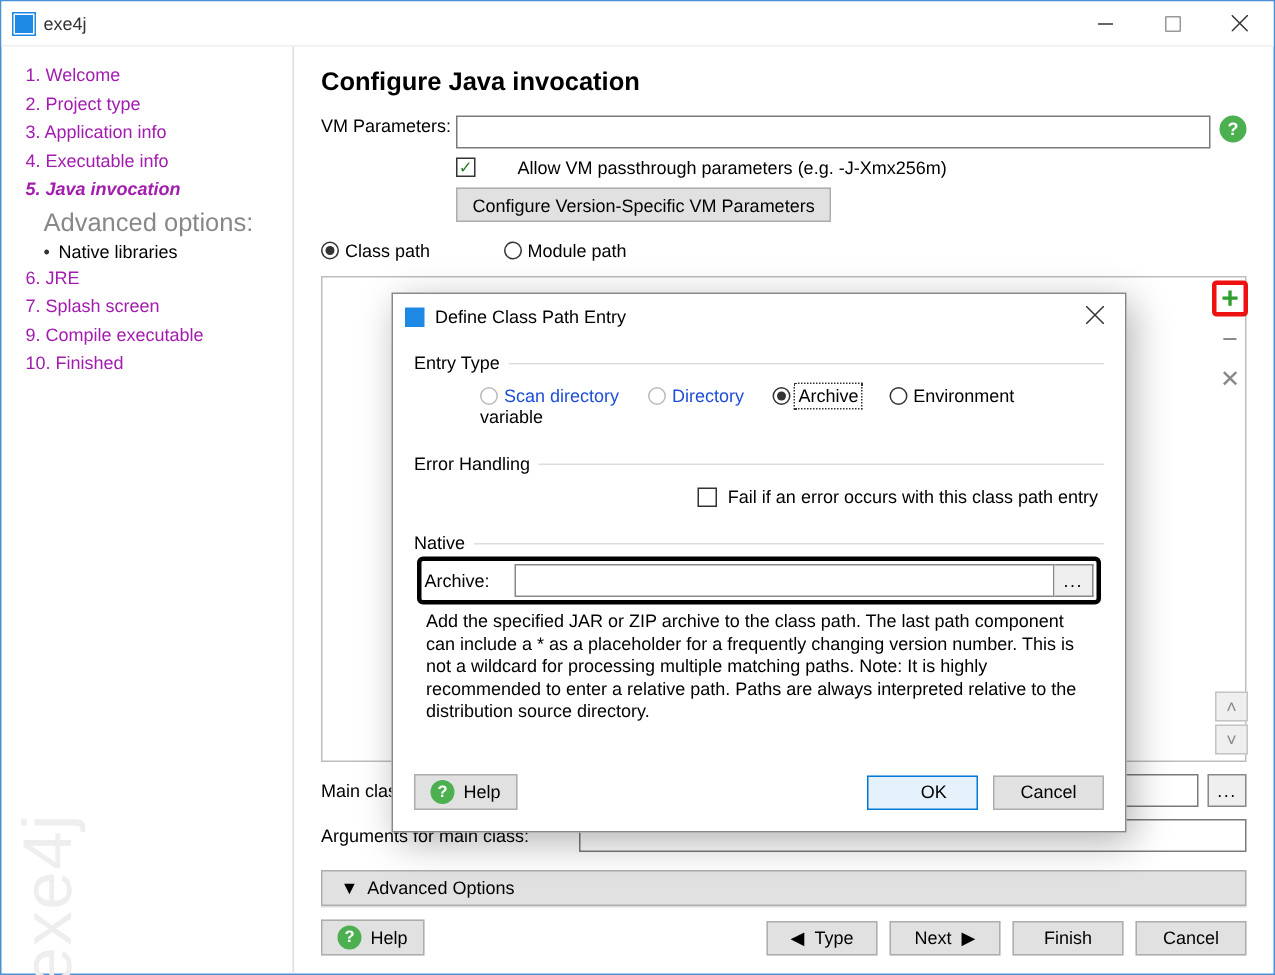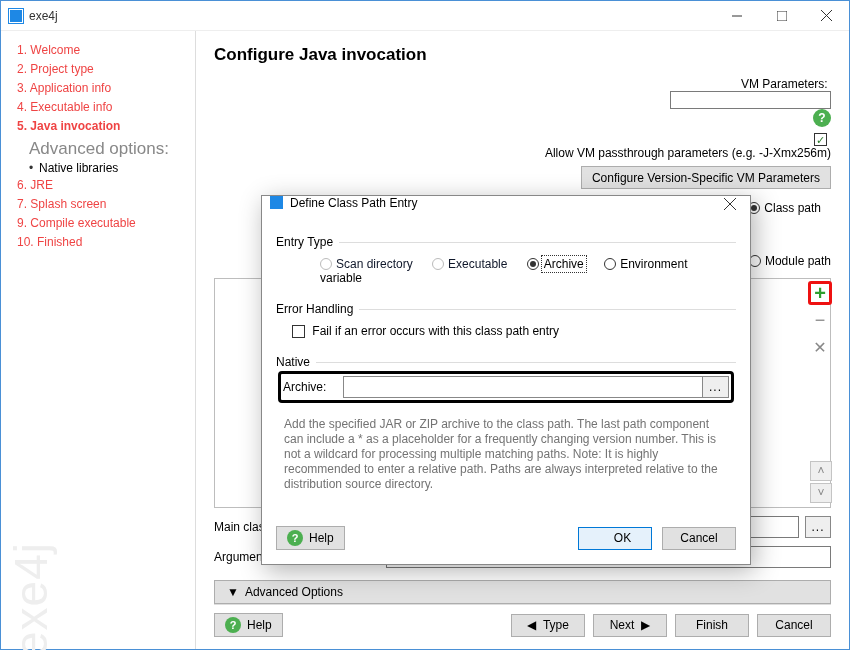--- a/index.html
+++ b/index.html
@@ -19,33 +19,33 @@
   .titlebar .title { color: #333; flex: 0 0 auto; }
   .titlebar .spacer { flex: 1; }
   .win-btn {
     width: 45px; height: 30px; display: flex; align-items: center;
     justify-content: center; color: #666;
   }
   .body { display: flex; height: calc(100% - 30px); }
   .sidebar {
     width: 195px; padding: 10px 10px; border-right: 1px solid #ddd;
   }
-  .sidebar .step { color: #ef4444; padding: 2px 0 3px 6px; line-height: 14px; }
-  .sidebar .step.current { font-weight: bold; }
+  .sidebar .step { color: #a21caf; padding: 2px 0 3px 6px; line-height: 14px; }
+  .sidebar .step.current { font-weight: bold; font-style: italic; }
   .sidebar .adv-label { color: #888; padding: 3px 0 1px 18px; font-size: 17px; }
   .sidebar .adv-item { padding: 1px 0 1px 28px; position: relative; }
   .sidebar .adv-item::before {
     content: "•"; position: absolute; left: 18px; top: 1px; color: #333;
   }
   .main {
     flex: 1; padding: 10px 18px 12px 18px; display: flex; flex-direction: column;
     position: relative;
   }
   .page-title { font-size: 17px; font-weight: bold; margin: 4px 0 12px 0; }
-  .row { display: flex; align-items: flex-end; margin-bottom: 6px; flex-direction: column; }
+  .row { display: flex; align-items: flex-start; margin-bottom: 6px; }
   .label { width: 90px; }
   .textfield {
     flex: 1; height: 22px; border: 1px solid #7a7a7a; background: #fff;
   }
   .help-icon {
     width: 18px; height: 18px; border-radius: 50%; background: #4caf50; color: #fff;
     display: inline-flex; align-items: center; justify-content: center;
     font-weight: bold; margin-left: 6px; font-size: 12px;
   }
   .cbox { width: 13px; height: 13px; border: 1px solid #333; display: inline-flex;
@@ -59,21 +59,21 @@
   .radio {
     width: 12px; height: 12px; border-radius: 50%; border: 1px solid #333;
     display: inline-block; margin-right: 4px; vertical-align: -2px; position: relative;
   }
   .radio.checked::after {
     content: ""; width: 6px; height: 6px; background: #333; border-radius: 50%;
     position: absolute; left: 2px; top: 2px;
   }
   .radio.disabled { border-color: #bbb; }
   .radio-label { margin-right: 16px; }
-  .radio-label.disabled { color: #0f172a; }
+  .radio-label.disabled { color: #1d4ed8; }
   .classpath-box {
     border: 1px solid #bdbdbd; height: 330px; position: relative; margin-top: 4px;
   }
   .cp-tools {
     position: absolute; right: -2px; top: 2px; display: flex; flex-direction: column;
     gap: 3px; z-index: 1;
   }
   .tool { width: 24px; height: 24px; display: flex; align-items: center;
     justify-content: center; border: 1px solid transparent; color: #888;}
   .tool.add { border: 3px solid #e11; border-radius: 3px; }
@@ -96,36 +96,36 @@
     transform-origin: left bottom; font-size: 46px; color: #eee; font-weight: 300;
     pointer-events: none; letter-spacing: 1px;
   }
 
   
   .modal {
     position: absolute; left: 260px; top: 194px; width: 490px;
     background: #fff; border: 1px solid #888; box-shadow: 4px 6px 24px rgba(0,0,0,.3);
     z-index: 50;
   }
-  .modal-title { height: 30px; display: flex; align-items: flex-start; padding: 0 8px;}
+  .modal-title { height: 30px; display: flex; align-items: center; padding: 0 8px;}
   .modal-title .m-icon { width: 13px; height: 13px; background: #1e88e5; margin-right: 7px;}
   .modal-title .spacer { flex: 1; }
   .modal-close { font-size: 15px; padding: 0 6px; }
   .modal-body { padding: 4px 14px 12px 14px; }
   .fieldset { border: 1px solid #ddd; border-width: 0; border-top-width: 1px;
     padding: 10px 4px 12px 4px; position: relative; margin-top: 12px; }
   .fieldset .legend { position: absolute; top: -8px; left: 0; background: #fff; padding-right: 6px;}
   .dotted-sel { outline: 1px dotted #333; outline-offset: 1px; padding: 0 1px;}
   .archive-row { display: flex; align-items: center; }
   .archive-row .al { width: 60px; }
   .archive-row .af { flex: 1; height: 22px; border: 1px solid #888; background: #fff; }
   .browse { width: 26px; height: 22px; border: 1px solid #888; border-left: 0;
     background: #efefef; display: flex; align-items: center; justify-content: center; letter-spacing: 1px;}
   .hl-red { border: 3px solid #000000; border-radius: 4px; padding: 2px; margin: -2px; }
-  .desc { color: #737373; margin: 16px 4px 0 4px; line-height: 15px; }
+  .desc { color: #000000; margin: 6px 4px 0 4px; line-height: 15px; }
   .modal-footer { display: flex; padding: 10px 14px 14px 14px; align-items: center; gap: 10px;}
   .modal-footer .spacer { flex: 1; }
   .m-btn { width: 74px; justify-content: center; }
   .help-btn { display: inline-flex; align-items: center; gap: 6px; padding: 2px 10px;
     border: 1px solid #adadad; background: #e1e1e1; height: 24px;}
   .help-btn .q { width: 16px; height: 16px; border-radius: 50%; background: #4caf50;
     color: #fff; display: flex; align-items: center; justify-content: center; font-weight: bold; font-size: 11px;}
 </style>
 </head>
 <body>
@@ -173,21 +173,21 @@
       <div class="watermark">exe4j</div>
 
       <div class="page-title">Configure Java invocation</div>
 
       <div class="row">
         <span class="label">VM Parameters:</span>
         <input class="textfield" value="" style="">
         <span class="help-icon">?</span>
       </div>
 
-      <div class="row" style="padding-left:90px;">
+      <div class="row" style="padding-left:90px;gap:24px;">
         <span class="cbox checked"></span>
         <span>Allow VM passthrough parameters (e.g. -J-Xmx256m)</span>
       </div>
 
       <div class="row" style="padding-left:90px;">
         <span class="btn">Configure Version-Specific VM Parameters</span>
       </div>
 
       <div class="row" style="margin-top:6px;gap:39px;">
         <span style="margin-right:10px;">
@@ -261,29 +261,29 @@
             <line x1="0" y1="0" x2="12" y2="12" stroke="#333"></line>
             <line x1="12" y1="0" x2="0" y2="12" stroke="#333"></line>
           </svg>
       </span>
     </div>
     <div class="modal-body">
       <div class="fieldset">
         <span class="legend">Entry Type</span>
         <div style="padding-left:40px; padding-top:4px;">
           <span class="radio-label disabled"><span class="radio disabled"></span><span>Scan directory</span></span>
-          <span class="radio-label disabled"><span class="radio disabled"></span><span>Executable</span></span>
+          <span class="radio-label disabled"><span class="radio disabled"></span><span>Directory</span></span>
           <span class="radio-label"><span class="radio checked"></span><span class="dotted-sel">Archive</span></span>
           <span class="radio-label"><span class="radio"></span><span>Environment variable</span></span>
         </div>
       </div>
 
       <div class="fieldset">
         <span class="legend">Error Handling</span>
-        <div style="padding-left:12px; padding-top:4px;">
+        <div style="padding-left:12px; padding-top:4px;text-align:right;">
           <span class="cbox"></span>
           <span>Fail if an error occurs with this class path entry</span>
         </div>
       </div>
 
       <div class="fieldset">
         <span class="legend">Native</span>
         <div class="hl-red">
           <div class="archive-row">
             <span class="al">Archive:</span>

